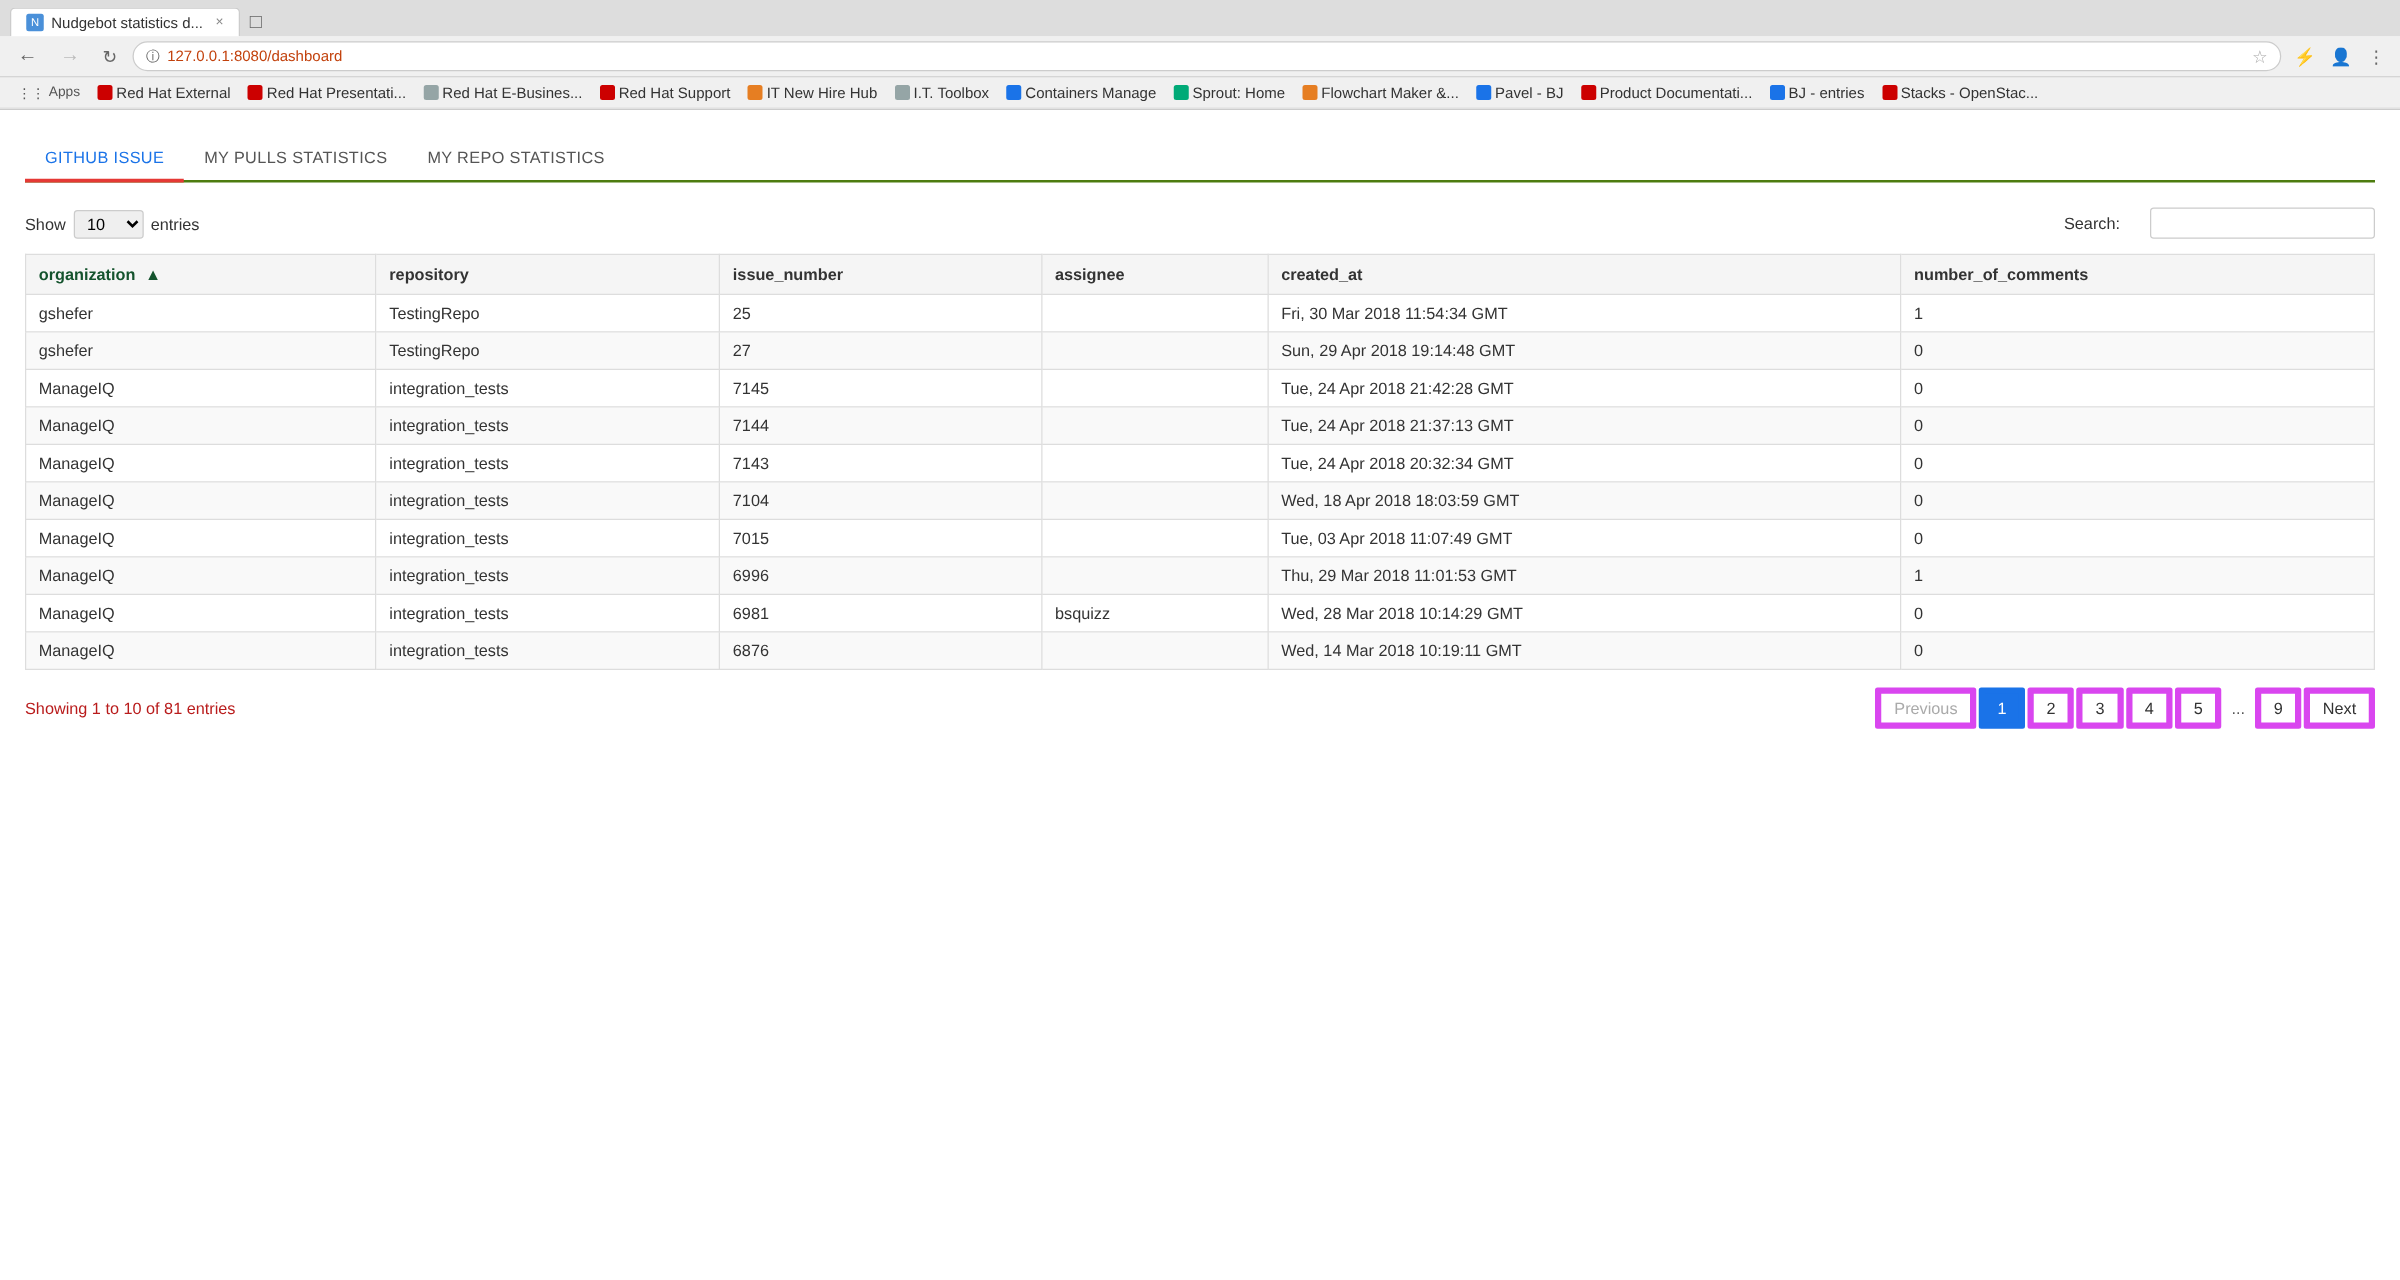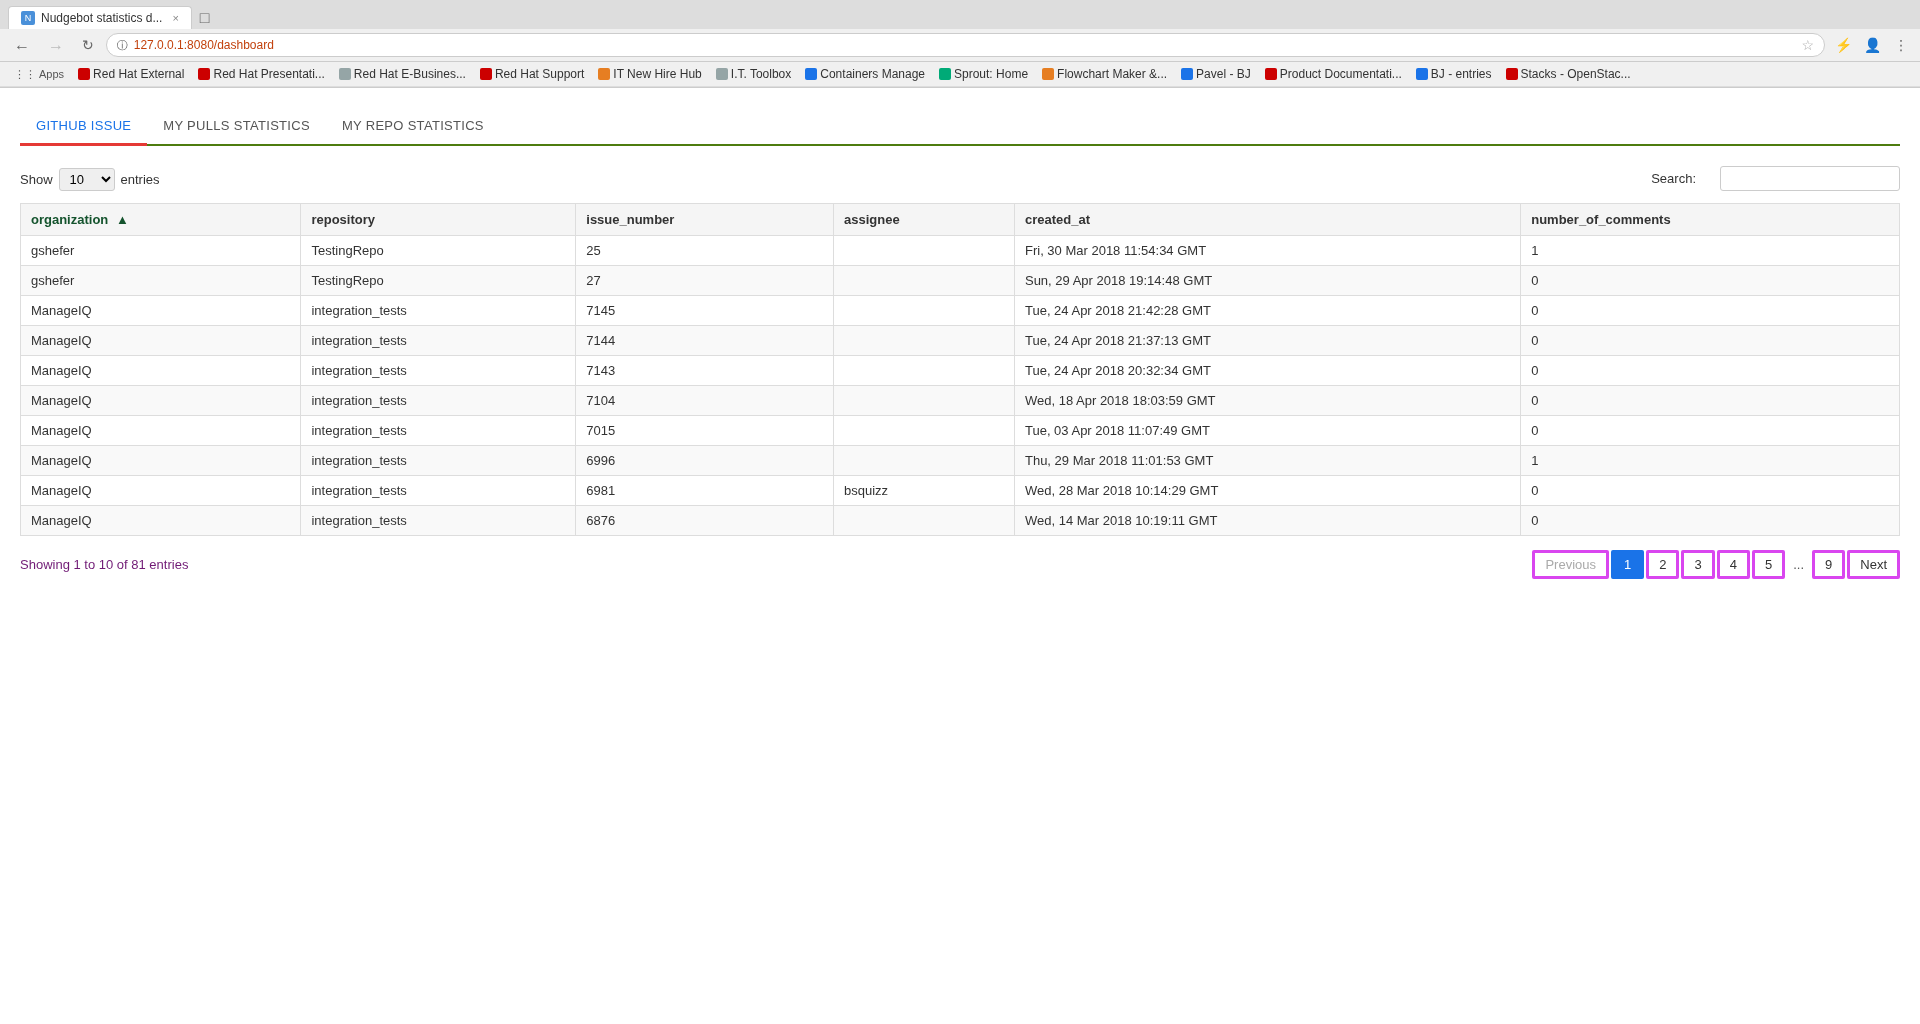--- a/index.html
+++ b/index.html
@@ -59,23 +59,23 @@
       white-space: nowrap;
       color: #333;
     }
     .data-table th.sorted-asc { color: #14532d; }
     .data-table th .sort-arrow { margin-left: 4px; }
     .data-table td { border: 1px solid #ddd; padding: 7px 10px; color: #333; }
     .data-table tr:nth-child(even) td { background: #f9f9f9; }
     .data-table tr:nth-child(odd) td { background: #fff; }
 
     .table-footer { display: flex; align-items: center; justify-content: space-between; margin-top: 14px; font-size: 13px; }
-    .showing-text { color: #701a75; }
+    .showing-text { color: #b91c1c; }
     .pagination { display: flex; align-items: center; gap: 2px; }
-    .page-btn { padding: 4px 10px; border: 3px solid #d946ef; background: #fff; cursor: pointer; font-size: 13px; color: #333; border-radius: 2px; }
+    .page-btn { padding: 4px 10px; border: 5px solid #d946ef; background: #fff; cursor: pointer; font-size: 13px; color: #333; border-radius: 2px; }
     .page-btn.active { background: #1a73e8; color: #fff; border-color: #1a73e8; }
     .page-btn.disabled { color: #aaa; cursor: default; }
     .page-ellipsis { padding: 4px 6px; color: #555; }
   </style>
 </head>
 <body>
 
 <div class="browser-chrome">
 
   <div class="tab-bar">

